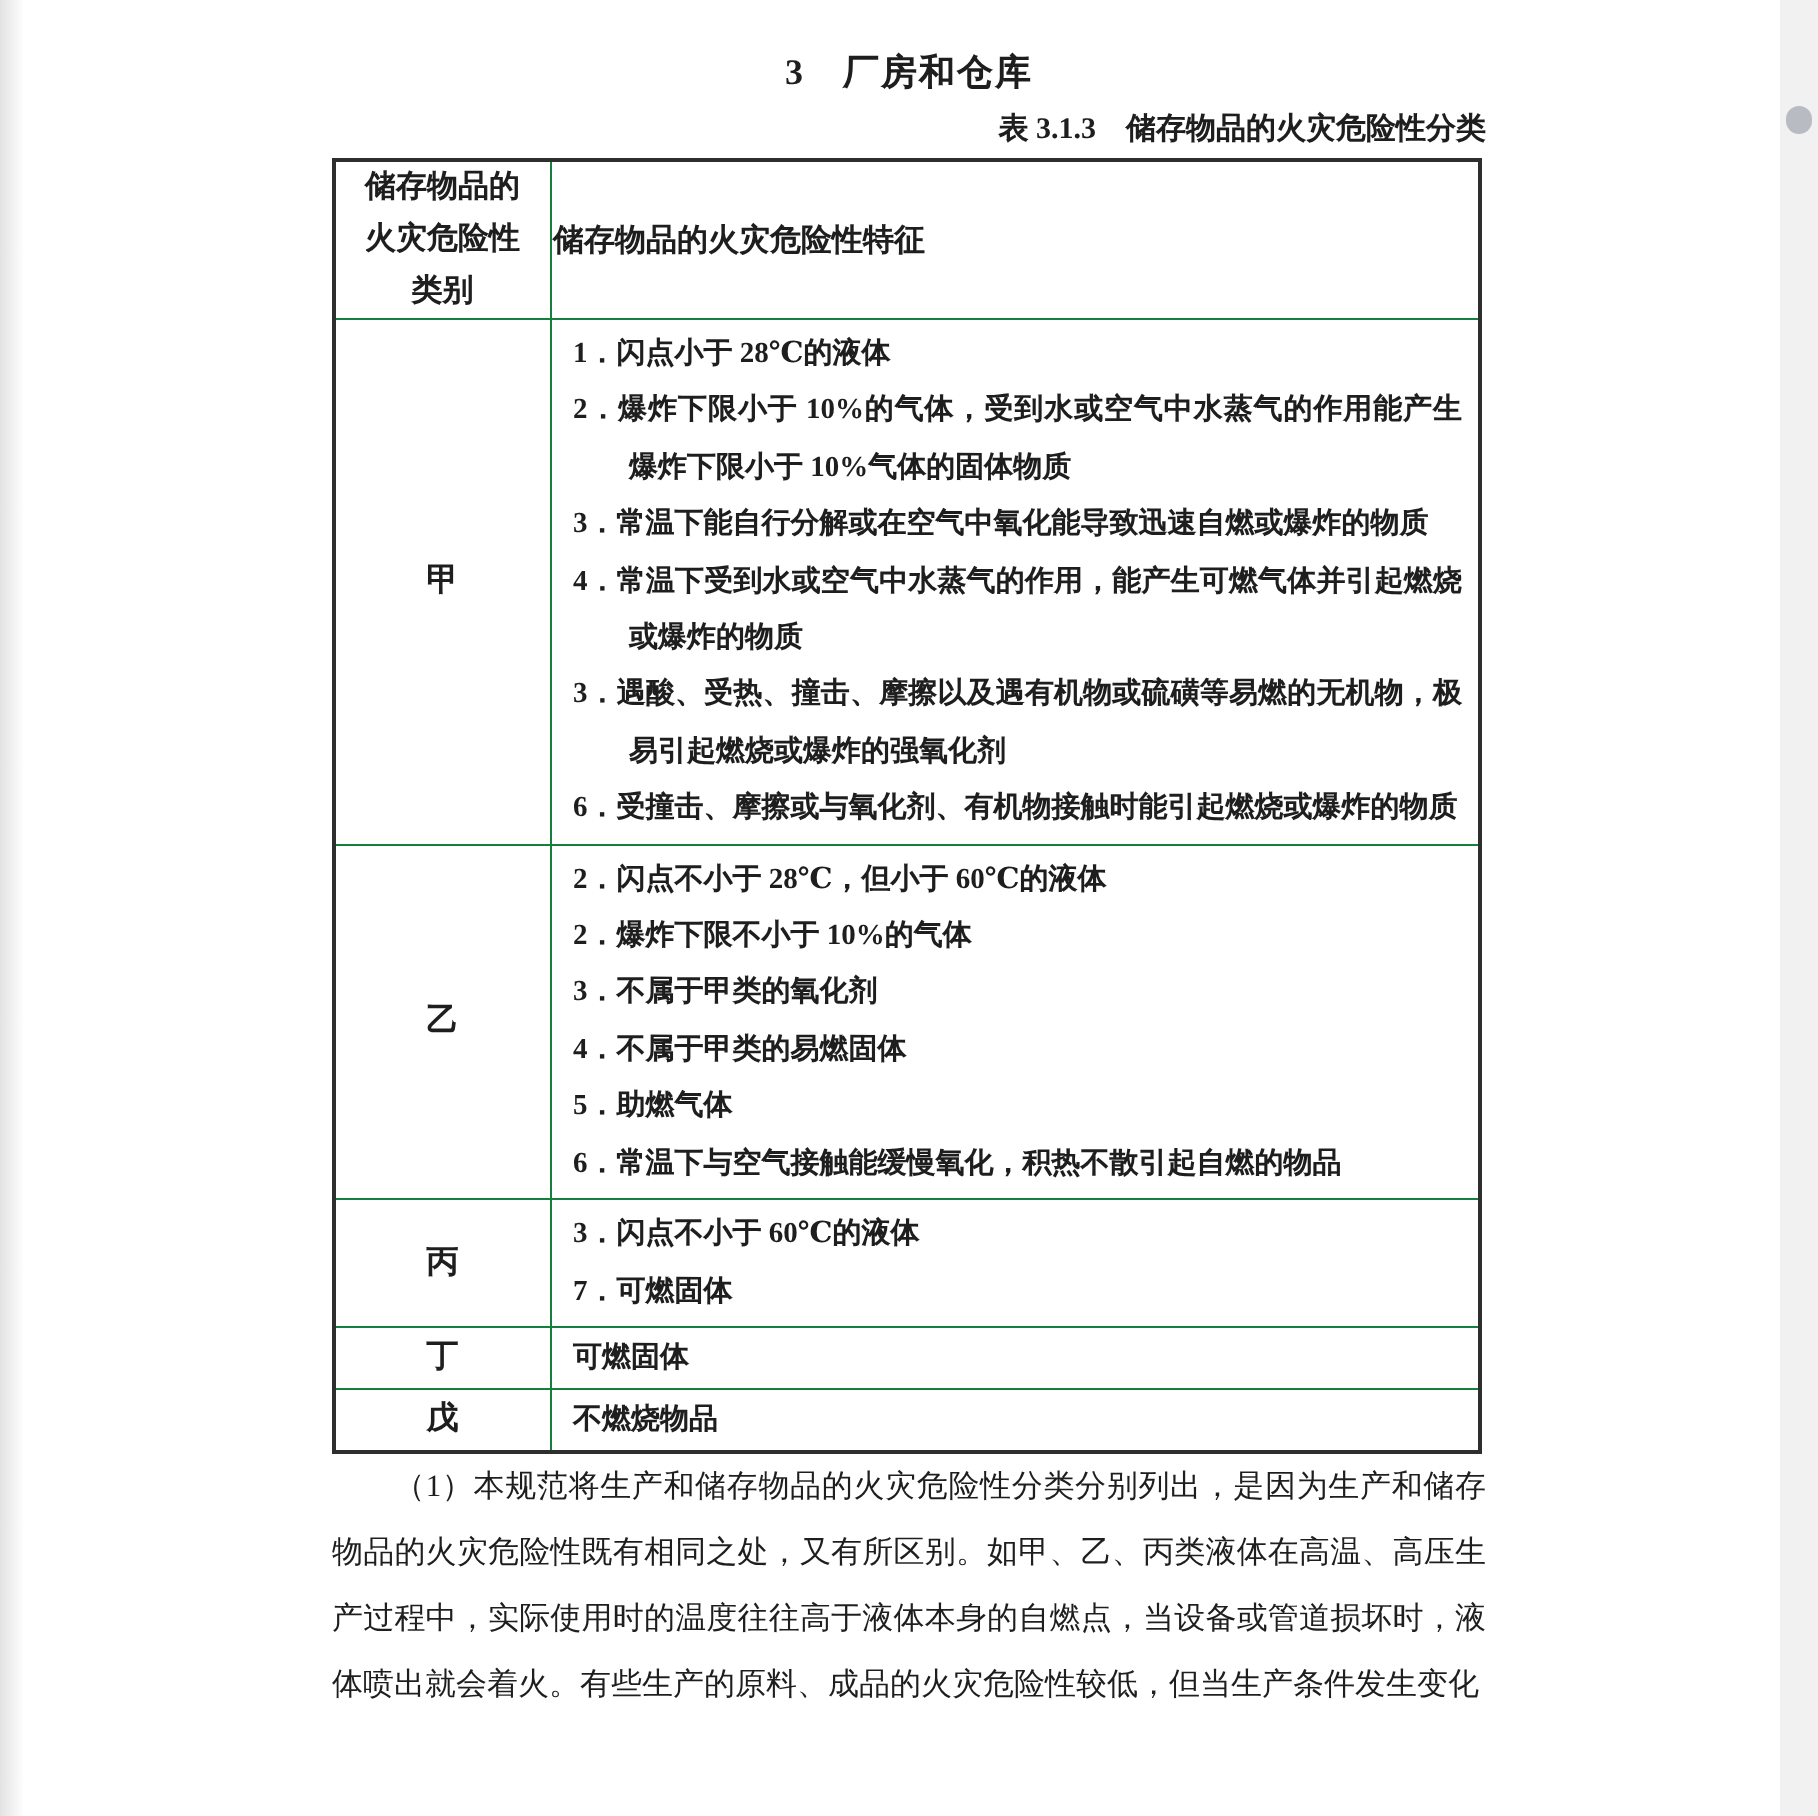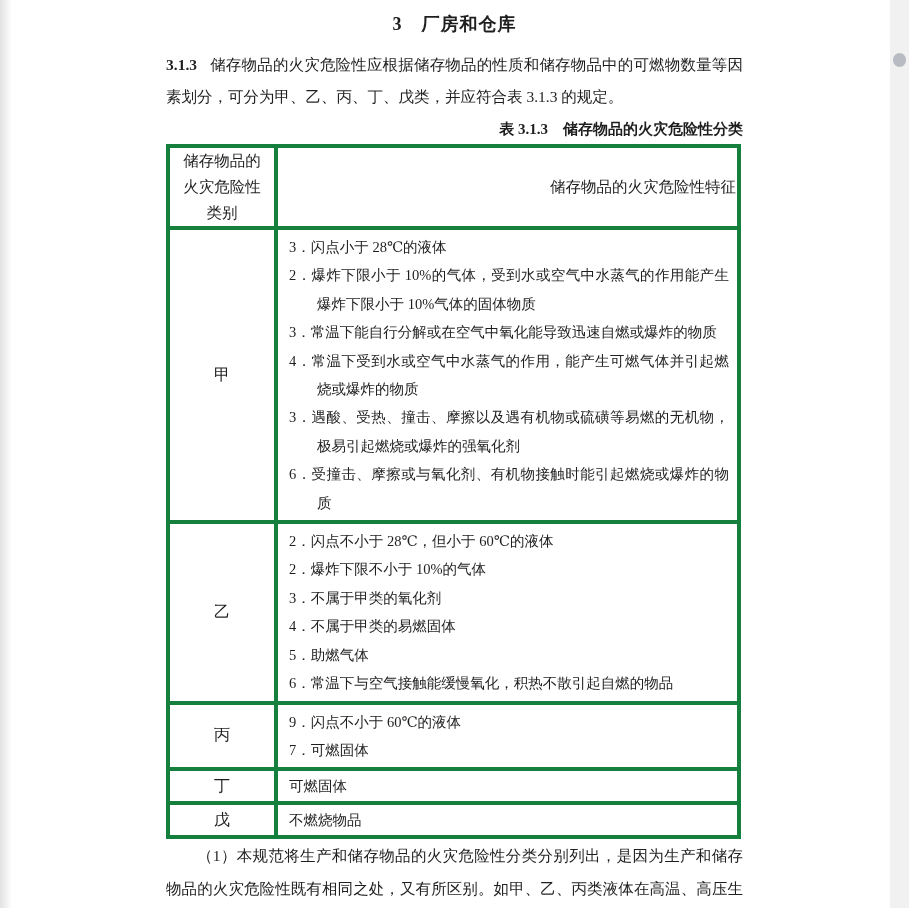--- a/index.html
+++ b/index.html
@@ -23,21 +23,21 @@
   }
   .scrollbar-thumb {
     position: absolute; left: 3px; top: 53px;
     width: 13px; height: 14px; border-radius: 7px;
     background: #b8bbc2;
   }
   .content {
     position: absolute; left: 166px; top: 0; width: 577px;
   }
   .doc-title {
-    margin: 0; padding-top: 12px;
+    margin: 0; padding-top: 24px;
     text-align: center;
     font-size: 18px; font-weight: bold;
     letter-spacing: 1px;
   }
   .clause {
     margin: 13px 0 0 0;
     font-size: 15.5px; line-height: 32px;
     text-align: justify;
   }
   .clause .clause-num { font-weight: bold; margin-right: 13px; }
@@ -46,28 +46,28 @@
     text-align: right;
     font-size: 15px; font-weight: bold;
   }
   table.hazard-table {
     width: 575px;
     border-collapse: collapse;
     border: 2px solid #2e2e2e;
     table-layout: fixed;
   }
   .hazard-table th, .hazard-table td {
-    border: 4px solid #15803d;
-    font-weight: normal;
+    border: 1px solid #15803d;
+    font-weight: bold;
     font-size: 15.5px;
   }
   .col-category { width: 108px; }
   .hazard-table th { height: 54px; }
   th.cat-head { line-height: 26px; padding: 0 8px; text-align: center; }
-  th.feat-head { text-align: right; margin-left: 20px; }
+  th.feat-head { text-align: left; margin-left: 20px; }
   td.cat-cell { text-align: center; vertical-align: middle; font-size: 16px; }
   td.feat-cell { padding: 3px 8px 3px 11px; vertical-align: middle; }
   .feature {
     font-size: 14.5px;
     line-height: 28.4px;
     padding-left: 28px; text-indent: -28px;
     text-align: justify;
   }
   td.simple-cell { padding: 4px 8px 4px 11px; font-size: 14.5px; height: 22px; }
   .commentary-heading {
@@ -85,38 +85,37 @@
 </style>
 </head>
 <body>
 
 <div class="page-edge"></div>
 
 <div class="content">
 
   <h1 class="doc-title">3　厂房和仓库</h1>
 
-  <p class="clause"><span class="clause-num">3.1.3</span><span>储存物品的火灾危险性应根据储存物品的性质和储存物品中的可燃物数量等因素划分，可分为甲、乙、丙、丁、戊类，并应符合表 3.1.3 的规定。</span></p>
 
   <div class="table-caption">表 3.1.3　储存物品的火灾危险性分类</div>
 
   <table class="hazard-table">
     <colgroup>
         <col class="col-category">
         <col>
       </colgroup>
     <tbody>
         <tr>
       <th class="cat-head">储存物品的火灾危险性类别</th>
       <th class="feat-head">储存物品的火灾危险性特征</th>
     </tr>
     <tr>
       <td class="cat-cell">甲</td>
       <td class="feat-cell">
-        <div class="feature">3．闪点小于 28℃的液体</div>
+        <div class="feature">1．闪点小于 28℃的液体</div>
         <div class="feature">2．爆炸下限小于 10%的气体，受到水或空气中水蒸气的作用能产生爆炸下限小于 10%气体的固体物质</div>
         <div class="feature">3．常温下能自行分解或在空气中氧化能导致迅速自燃或爆炸的物质</div>
         <div class="feature">4．常温下受到水或空气中水蒸气的作用，能产生可燃气体并引起燃烧或爆炸的物质</div>
         <div class="feature">3．遇酸、受热、撞击、摩擦以及遇有机物或硫磺等易燃的无机物，极易引起燃烧或爆炸的强氧化剂</div>
         <div class="feature">6．受撞击、摩擦或与氧化剂、有机物接触时能引起燃烧或爆炸的物质</div>
       </td>
     </tr>
     <tr>
       <td class="cat-cell">乙</td>
       <td class="feat-cell">
@@ -124,21 +123,21 @@
         <div class="feature">2．爆炸下限不小于 10%的气体</div>
         <div class="feature">3．不属于甲类的氧化剂</div>
         <div class="feature">4．不属于甲类的易燃固体</div>
         <div class="feature">5．助燃气体</div>
         <div class="feature">6．常温下与空气接触能缓慢氧化，积热不散引起自燃的物品</div>
       </td>
     </tr>
     <tr>
       <td class="cat-cell">丙</td>
       <td class="feat-cell">
-        <div class="feature">9．闪点不小于 60℃的液体</div>
+        <div class="feature">3．闪点不小于 60℃的液体</div>
         <div class="feature">7．可燃固体</div>
       </td>
     </tr>
     <tr>
       <td class="cat-cell">丁</td>
       <td class="simple-cell">可燃固体</td>
     </tr>
     <tr>
       <td class="cat-cell">戊</td>
       <td class="simple-cell">不燃烧物品</td>

